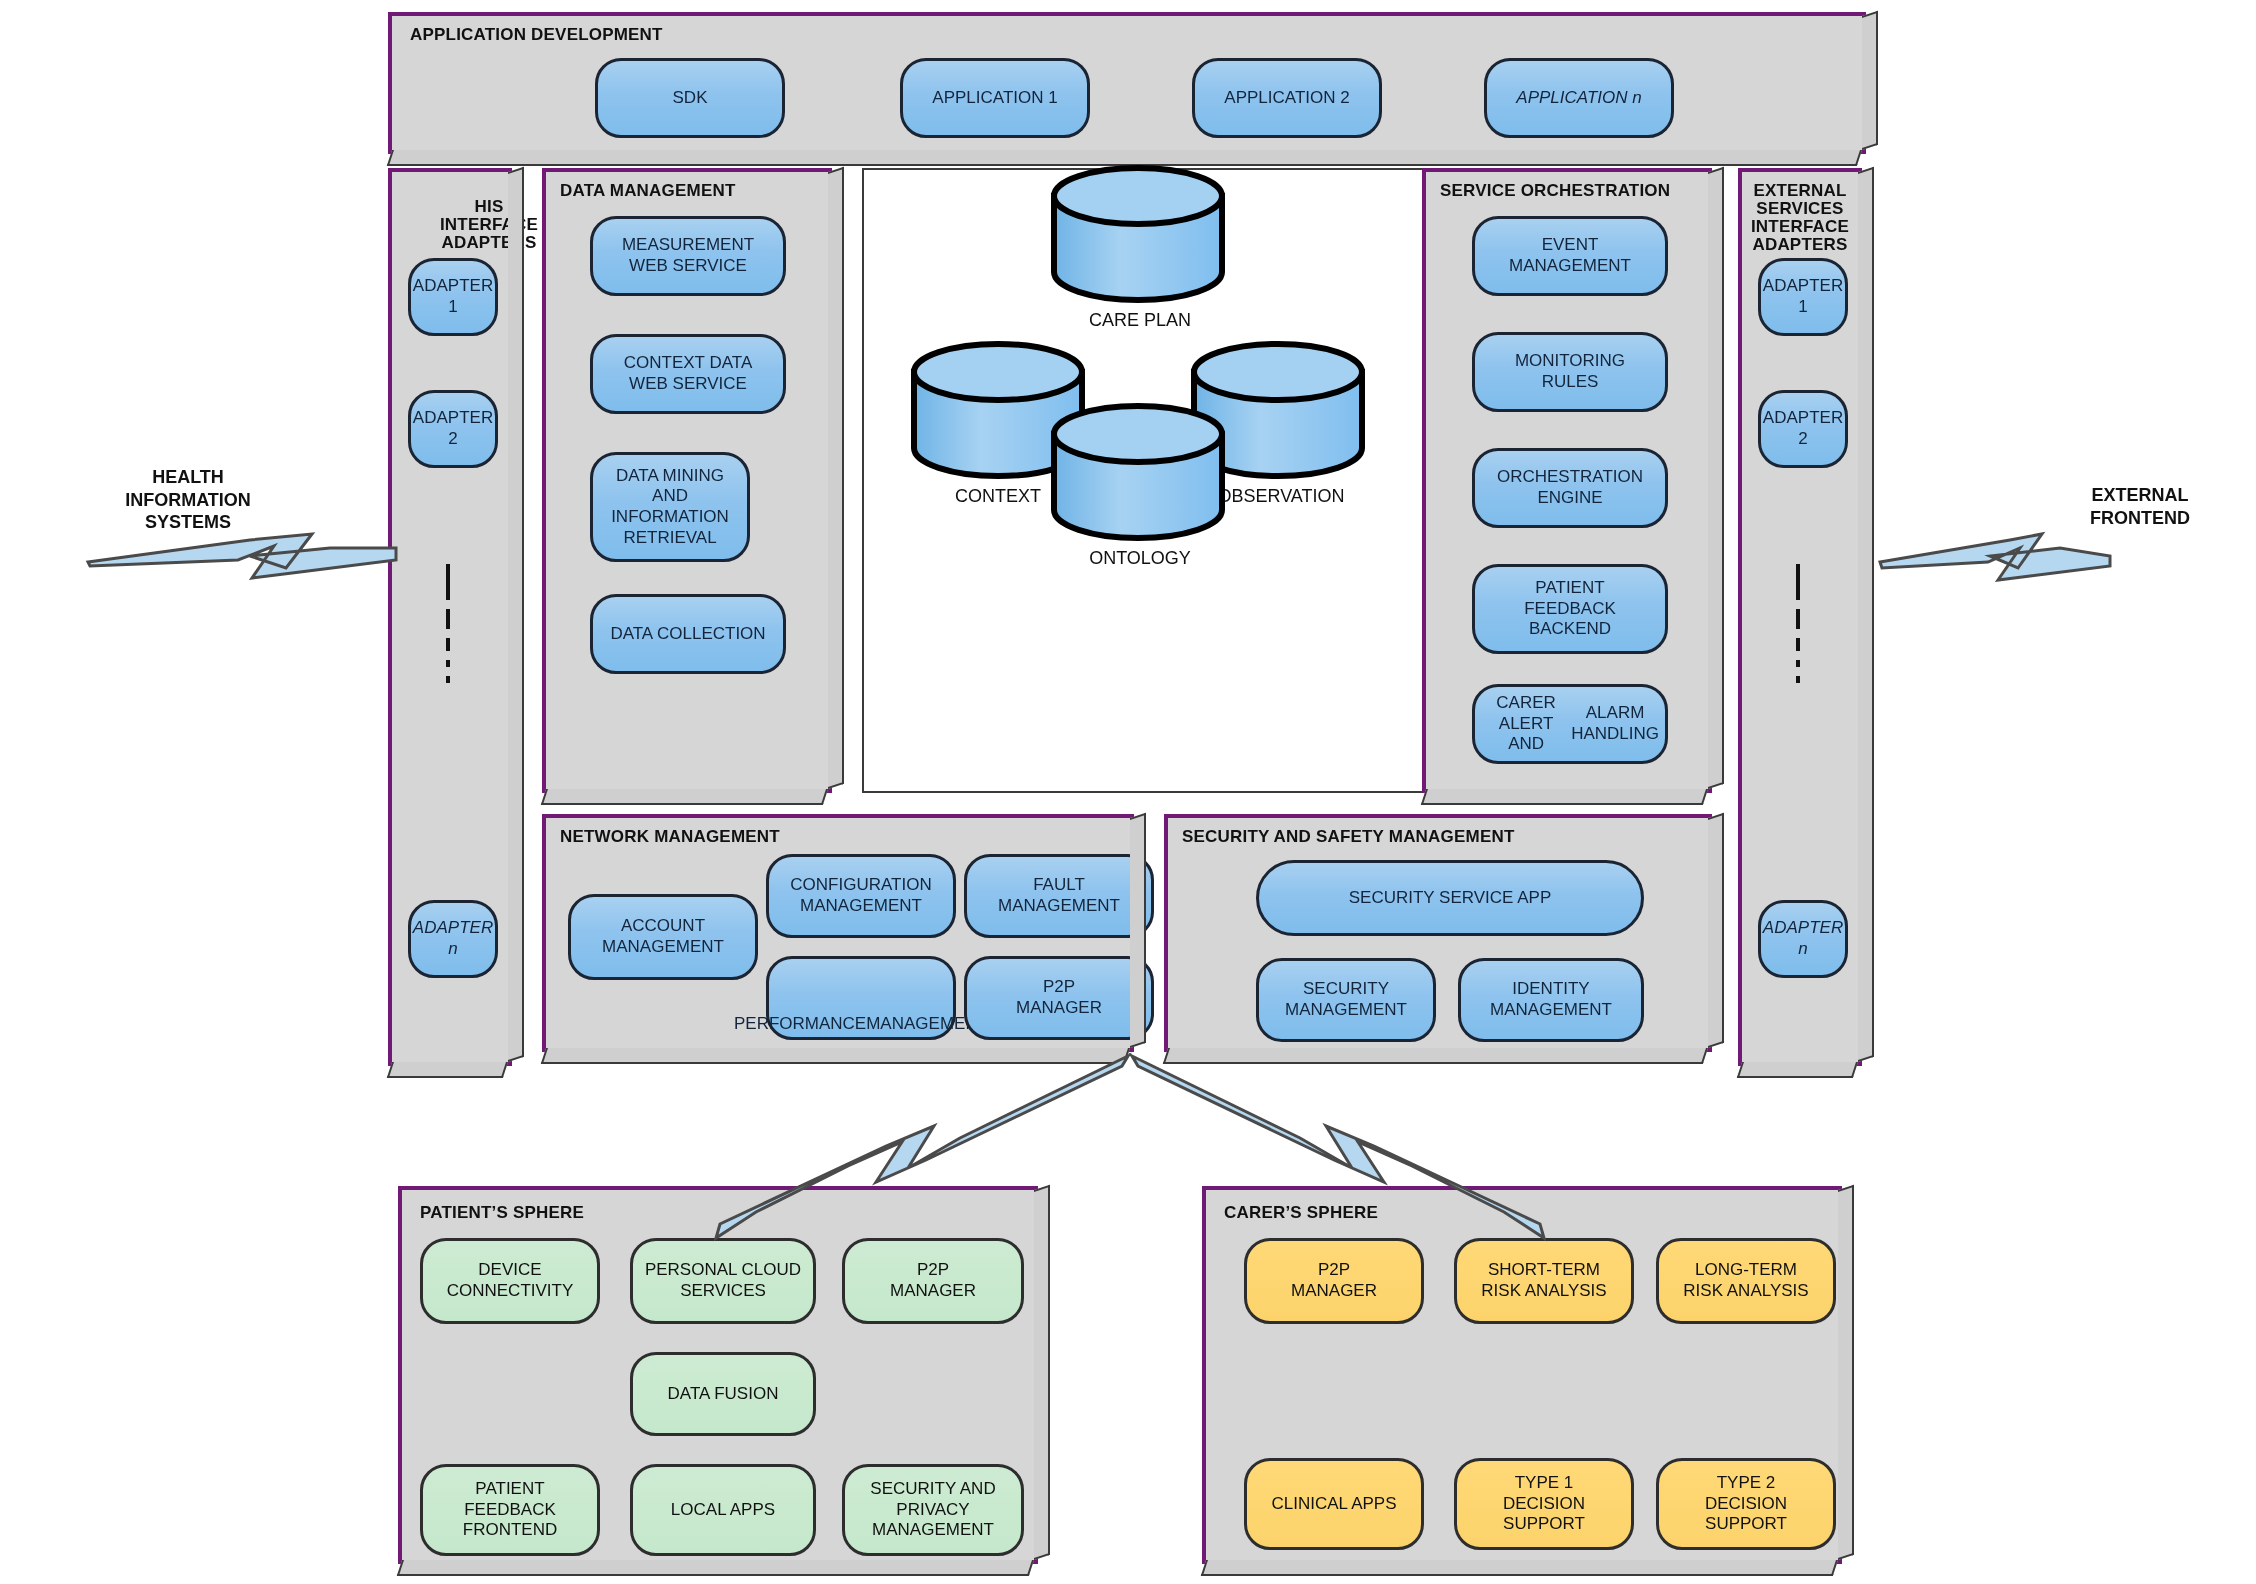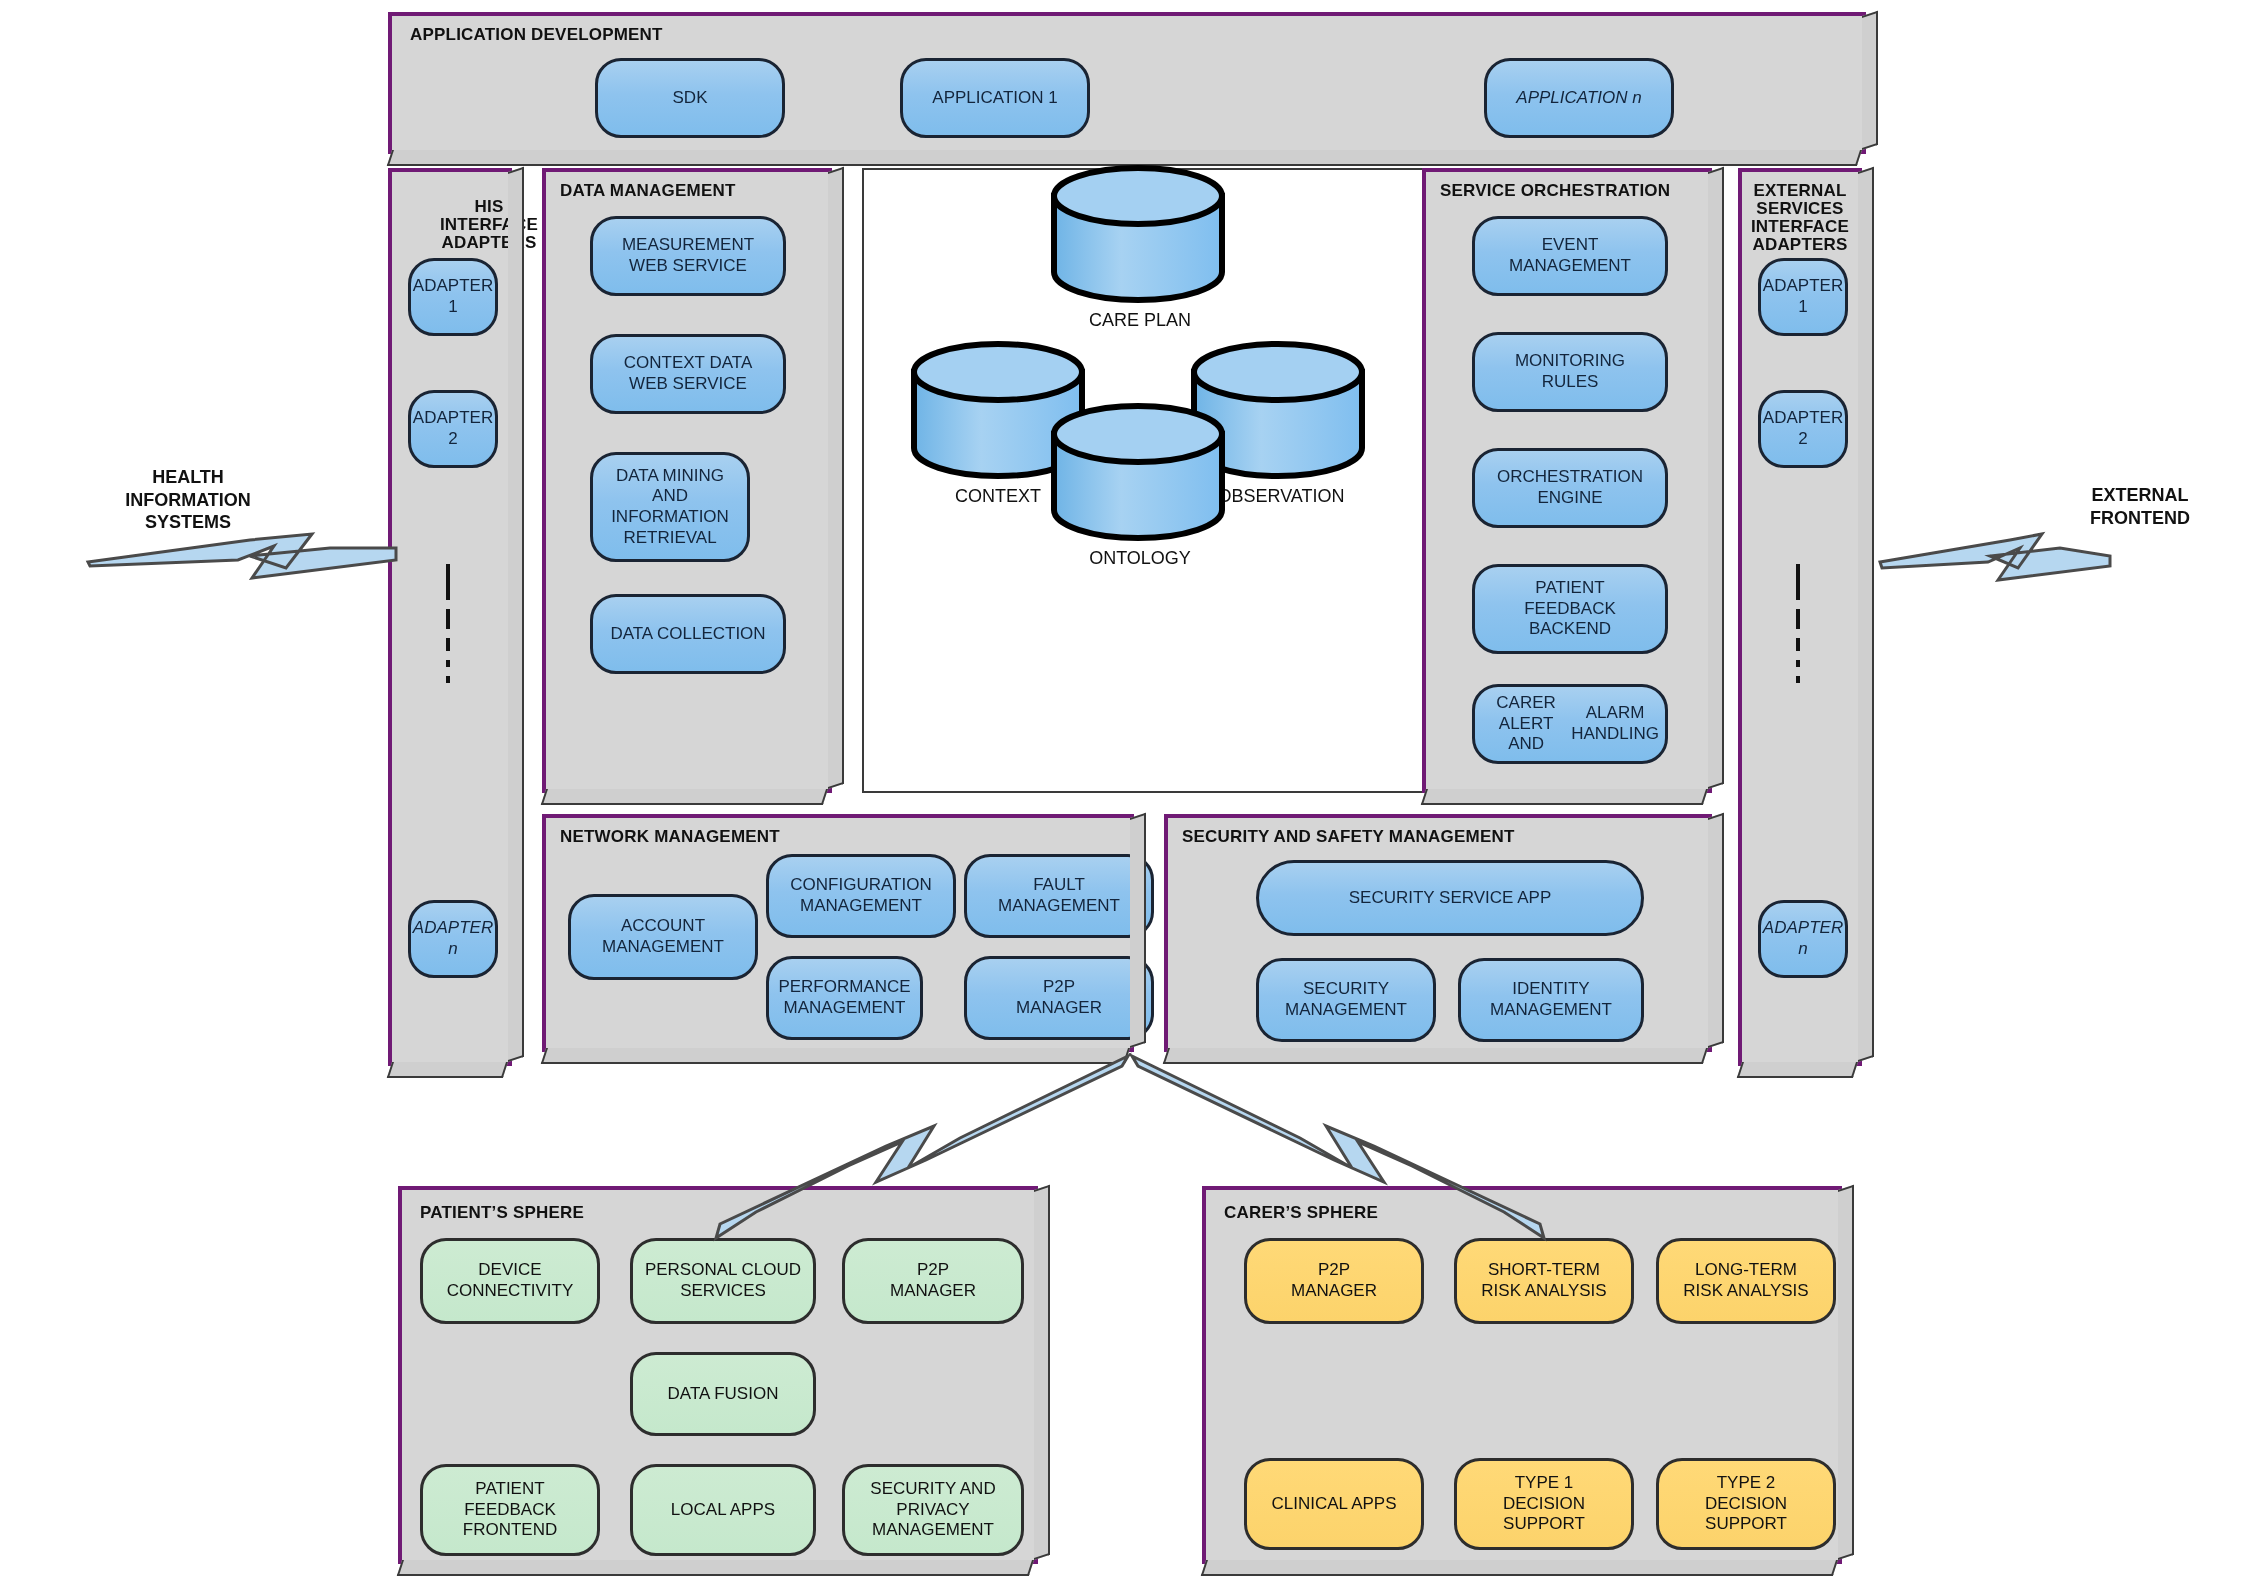--- a/index.html
+++ b/index.html
@@ -56,20 +56,23 @@
 <div id="stage">
 
   <div class="panel panel-3d" style="left:388px;top:12px;width:1478px;height:142px;">
     <div class="panel-title" style="left:18px;top:10px;">APPLICATION DEVELOPMENT</div>
     <div class="node" style="left:203px;top:42px;width:190px;height:80px;">
       <span>SDK</span>
     </div>
     <div class="node" style="left:508px;top:42px;width:190px;height:80px;">
       <span>APPLICATION 1</span>
     </div>
+    <div class="node" style="left:800px;top:42px;width:190px;height:80px;">
+      <span>APPLICATION 2</span>
+    </div>
     <div class="node" style="left:1092px;top:42px;width:190px;height:80px;">
       <span class="ital">APPLICATION n</span>
     </div>
   </div>
 
   <div class="panel panel-3d" style="left:388px;top:168px;width:124px;height:898px;">
     <div class="panel-title centered" style="top:26px;padding-left:39px;">
       <div>HIS</div>
       <div>INTERFACE</div>
       <div>ADAPTERS</div>
@@ -218,21 +221,21 @@
       <span>MANAGEMENT</span>
     </div>
     <div class="node" style="left:220px;top:36px;width:190px;height:84px;flex-direction:column;">
       <span>CONFIGURATION</span>
       <span>MANAGEMENT</span>
     </div>
     <div class="node" style="left:418px;top:36px;width:190px;height:84px;flex-direction:column;">
       <span>FAULT</span>
       <span>MANAGEMENT</span>
     </div>
-    <div class="node" style="left:220px;top:138px;width:157px;height:84px;flex-direction:column;">
+    <div class="node" style="left:220px;top:138px;width:190px;height:84px;flex-direction:row;align-items:flex-end;">
       <span>PERFORMANCE</span>
       <span>MANAGEMENT</span>
     </div>
     <div class="node" style="left:418px;top:138px;width:190px;height:84px;flex-direction:column;">
       <span>P2P</span>
       <span>MANAGER</span>
     </div>
   </div>
 
   <div class="panel panel-3d" style="left:1164px;top:814px;width:548px;height:238px;">

